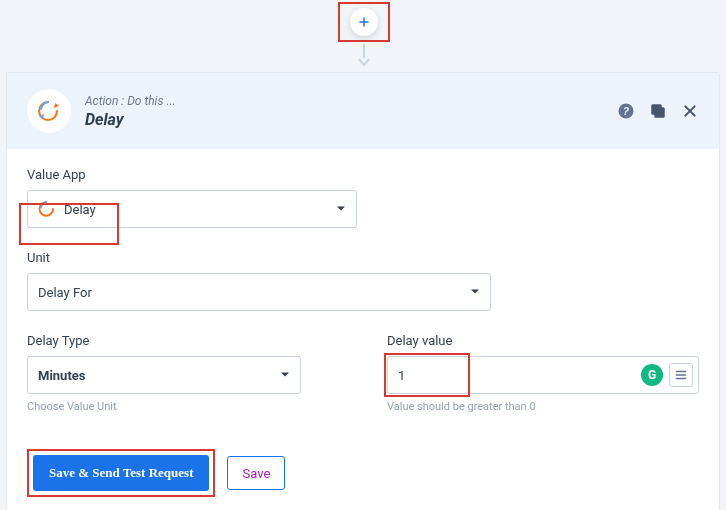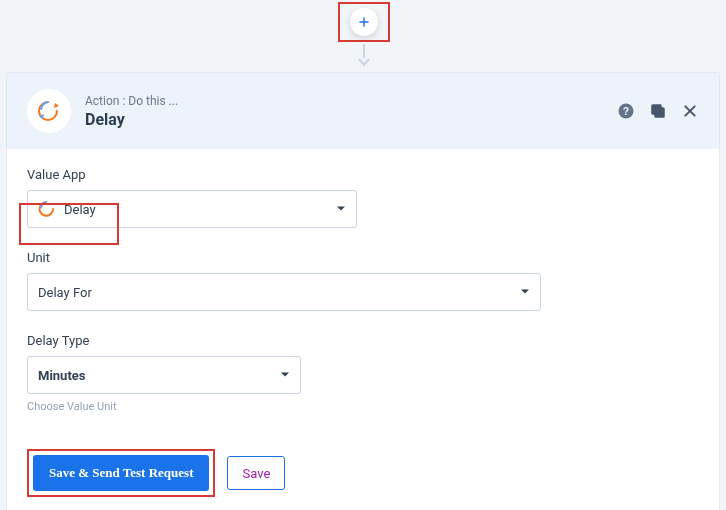--- a/index.html
+++ b/index.html
@@ -50,20 +50,21 @@
     width: 714px;
     background: #fff;
     border: 1px solid #e2e8f0;
     border-radius: 2px;
   }
   .card-header {
     background: #edf3fa;
     padding: 16px 20px;
     display: flex;
     align-items: center;
+    font-style: italic;
   }
   .app-circle {
     width: 44px; height: 44px;
     border-radius: 50%;
     background: #fff;
     display: flex; align-items: center; justify-content: center;
     margin-right: 14px;
     flex-shrink: 0;
   }
   .app-circle svg { width: 24px; height: 24px; }
@@ -95,21 +96,21 @@
     width: 330px;
   }
   .app-select-highlight {
     position: absolute;
     border: 2px solid #d73a34;
     left: 19px; top: 203px;
     width: 100px; height: 42px;
     pointer-events: none;
   }
   .row2 { margin-top: 22px; }
-  .select-type { width: 514px; }
+  .select-type { width: 464px; }
   .row3 { display: flex; margin-top: 22px; gap: 30px; }
   .col-unit { width: 330px; }
   .col-value { flex: 1; position: relative; }
   .select-unit { width: 274px; font-weight: bold; }
   .input-value {
     border: 1px solid #cbd5e1;
     border-radius: 3px;
     height: 38px;
     width: 100%;
     padding: 0 68px 0 10px;
@@ -267,20 +268,38 @@
           <div class="select select-unit">
             <span>Minutes</span>
             <span class="caret">
               <svg width="10" height="10" viewBox="0 0 10 10">
                   <path d="M1 3 L5 7 L9 3" fill="#334155"></path>
                 </svg>
             </span>
           </div>
           <div class="help-text">Choose Value Unit</div>
         </div>
+        <div class="col-value">
+          <div class="field-label">Delay value</div>
+          <div class="value-inwrap">
+            <input class="input-value" value="1" style="">
+            <div class="value-highlight"></div>
+            <div class="value-icons">
+              <div class="g-icon">G</div>
+              <div class="ham-icon">
+                <svg width="14" height="14" viewBox="0 0 24 24" fill="none" stroke="#64748b" stroke-width="2.5" stroke-linecap="round">
+                    <line x1="4" y1="6" x2="20" y2="6"></line>
+                    <line x1="4" y1="12" x2="20" y2="12"></line>
+                    <line x1="4" y1="18" x2="20" y2="18"></line>
+                  </svg>
+              </div>
+            </div>
+          </div>
+          <div class="help-text">Value should be greater than 0</div>
+        </div>
       </div>
 
       <div class="footer-row">
         <span class="primary-highlight">
           <button class="btn-primary">Save &amp; Send Test Request</button>
         </span>
         <button class="btn-outline">Save</button>
       </div>
 
     </div>

